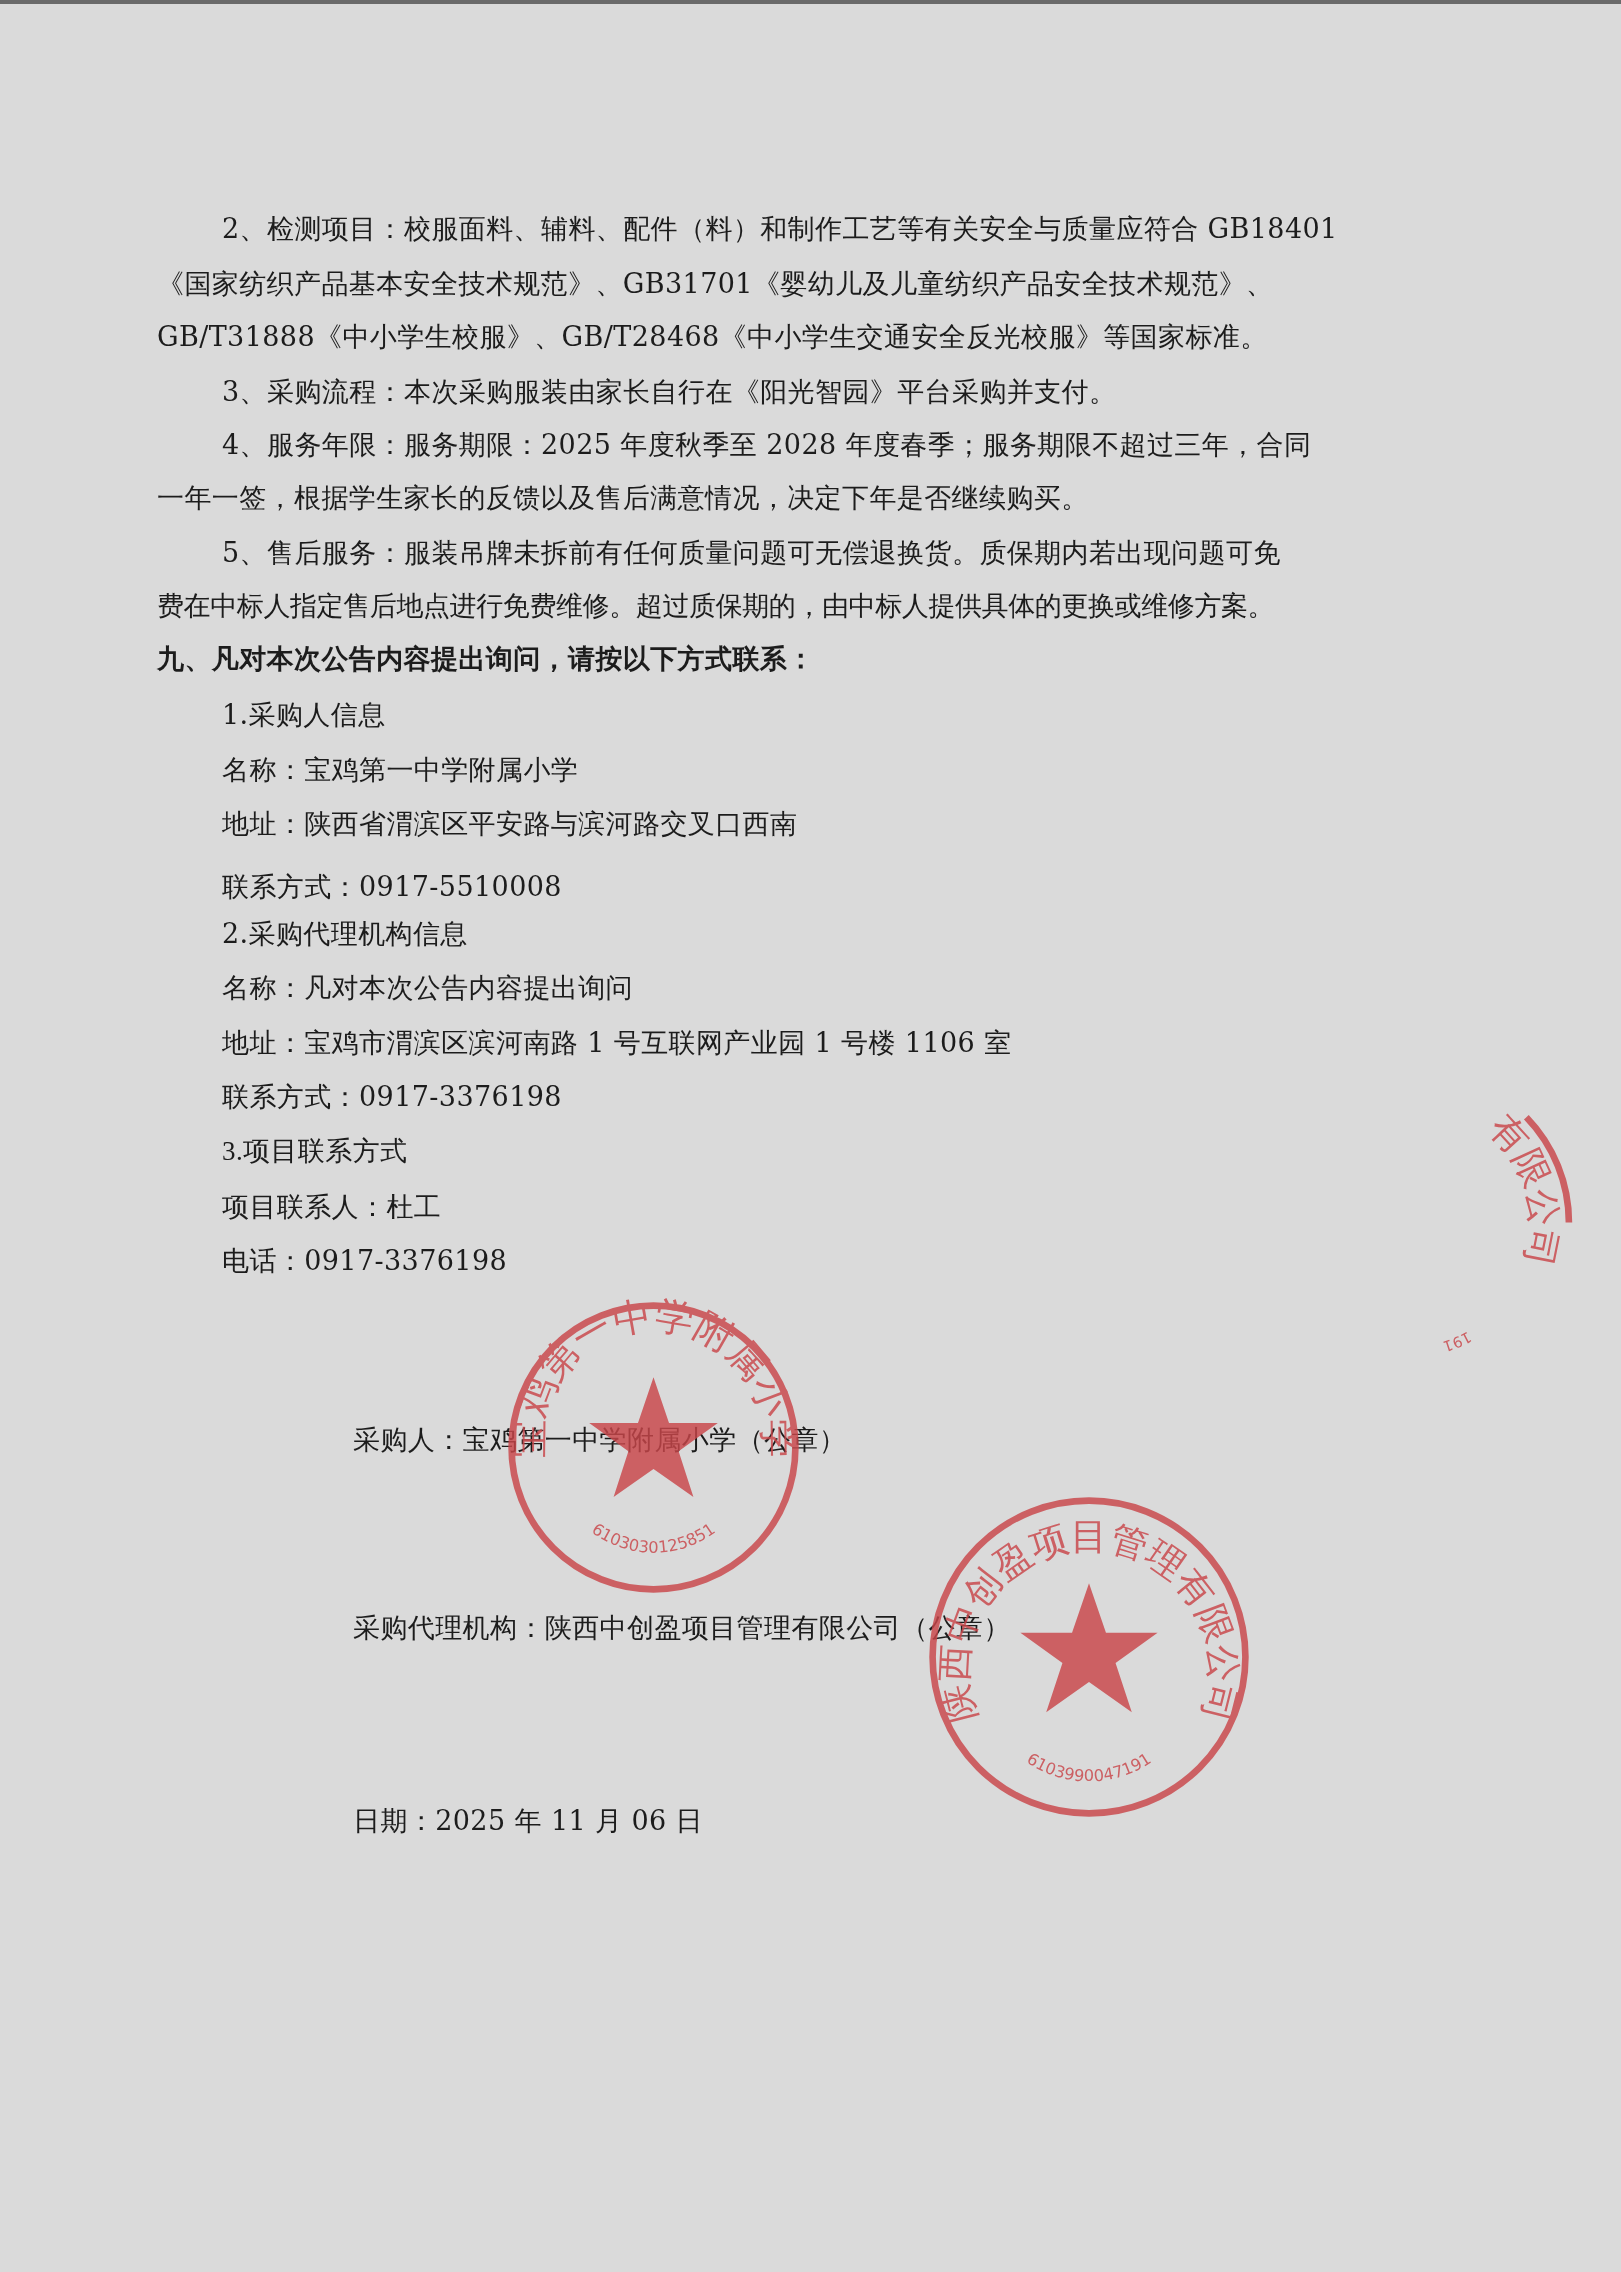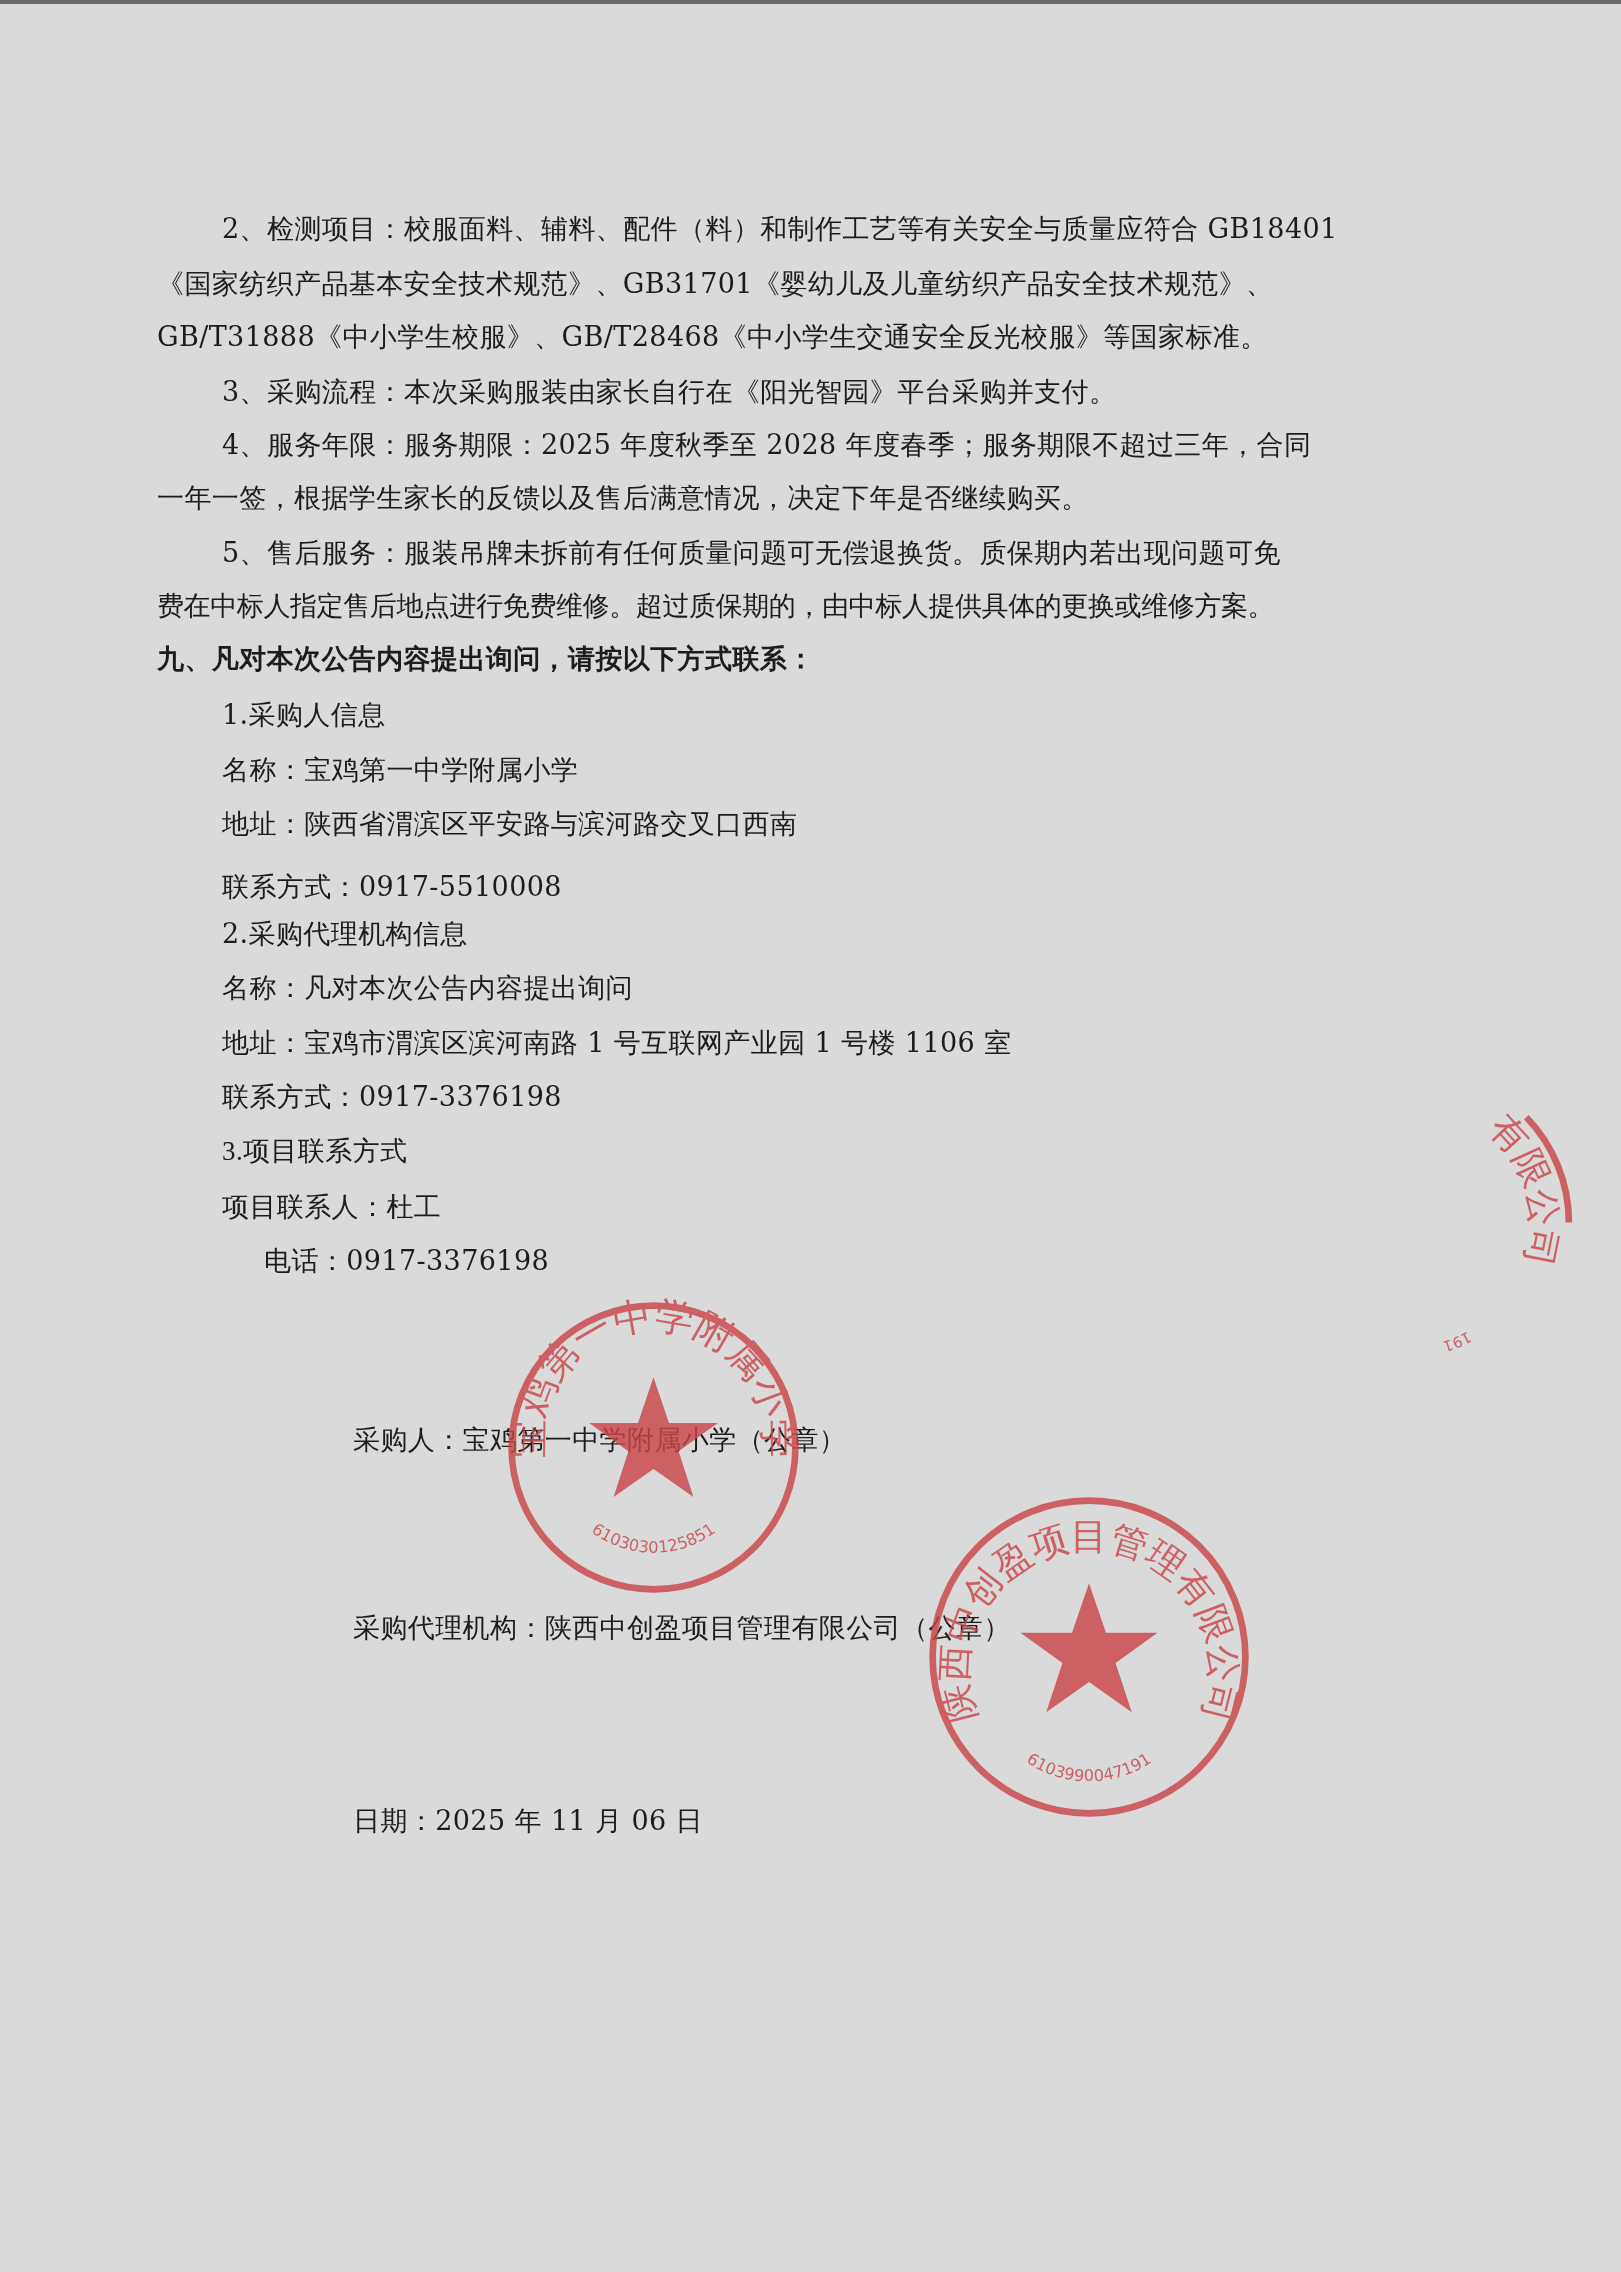--- a/index.html
+++ b/index.html
@@ -39,21 +39,21 @@
 <div class="line" style="left:222px;top:806px;">地址：陕西省渭滨区平安路与滨河路交叉口西南</div>
 <div class="line" style="left:222px;top:857px;margin-top:12px;">联系方式：0917-5510008</div>
 
 <div class="line" style="left:222px;top:916px;">2.采购代理机构信息</div>
 <div class="line" style="left:222px;top:970px;">名称：凡对本次公告内容提出询问</div>
 <div class="line" style="left:222px;top:1025px;">地址：宝鸡市渭滨区滨河南路 1 号互联网产业园 1 号楼 1106 室</div>
 <div class="line" style="left:222px;top:1079px;">联系方式：0917-3376198</div>
 
 <div class="line" style="left:222px;top:1134px;font-family:Liberation Serif, serif;">3.项目联系方式</div>
 <div class="line" style="left:222px;top:1189px;">项目联系人：杜工</div>
-<div class="line" style="left:222px;top:1243px;margin-left:42px;">电话：0917-3376198</div>
+<div class="line" style="left:222px;top:1243px;">电话：0917-3376198</div>
 
 <div class="line" style="left:353px;top:1422px;">采购人：宝鸡第一中学附属小学（公章）</div>
 <div class="line" style="left:353px;top:1610px;">采购代理机构：陕西中创盈项目管理有限公司（公章）</div>
 <div class="line" style="left:353px;top:1803px;">日期：2025 年 11 月 06 日</div>
 
 <div class="seal" style="left:502px;top:1296px;opacity:0.82;">
   <svg width="303" height="303" viewBox="0 0 410 410">
     <defs>
       <path id="arc1" d="M 70 260 A 150 150 0 1 1 340 260"></path>
       <path id="arc1b" d="M 100 300 A 140 140 0 0 0 310 300"></path>

